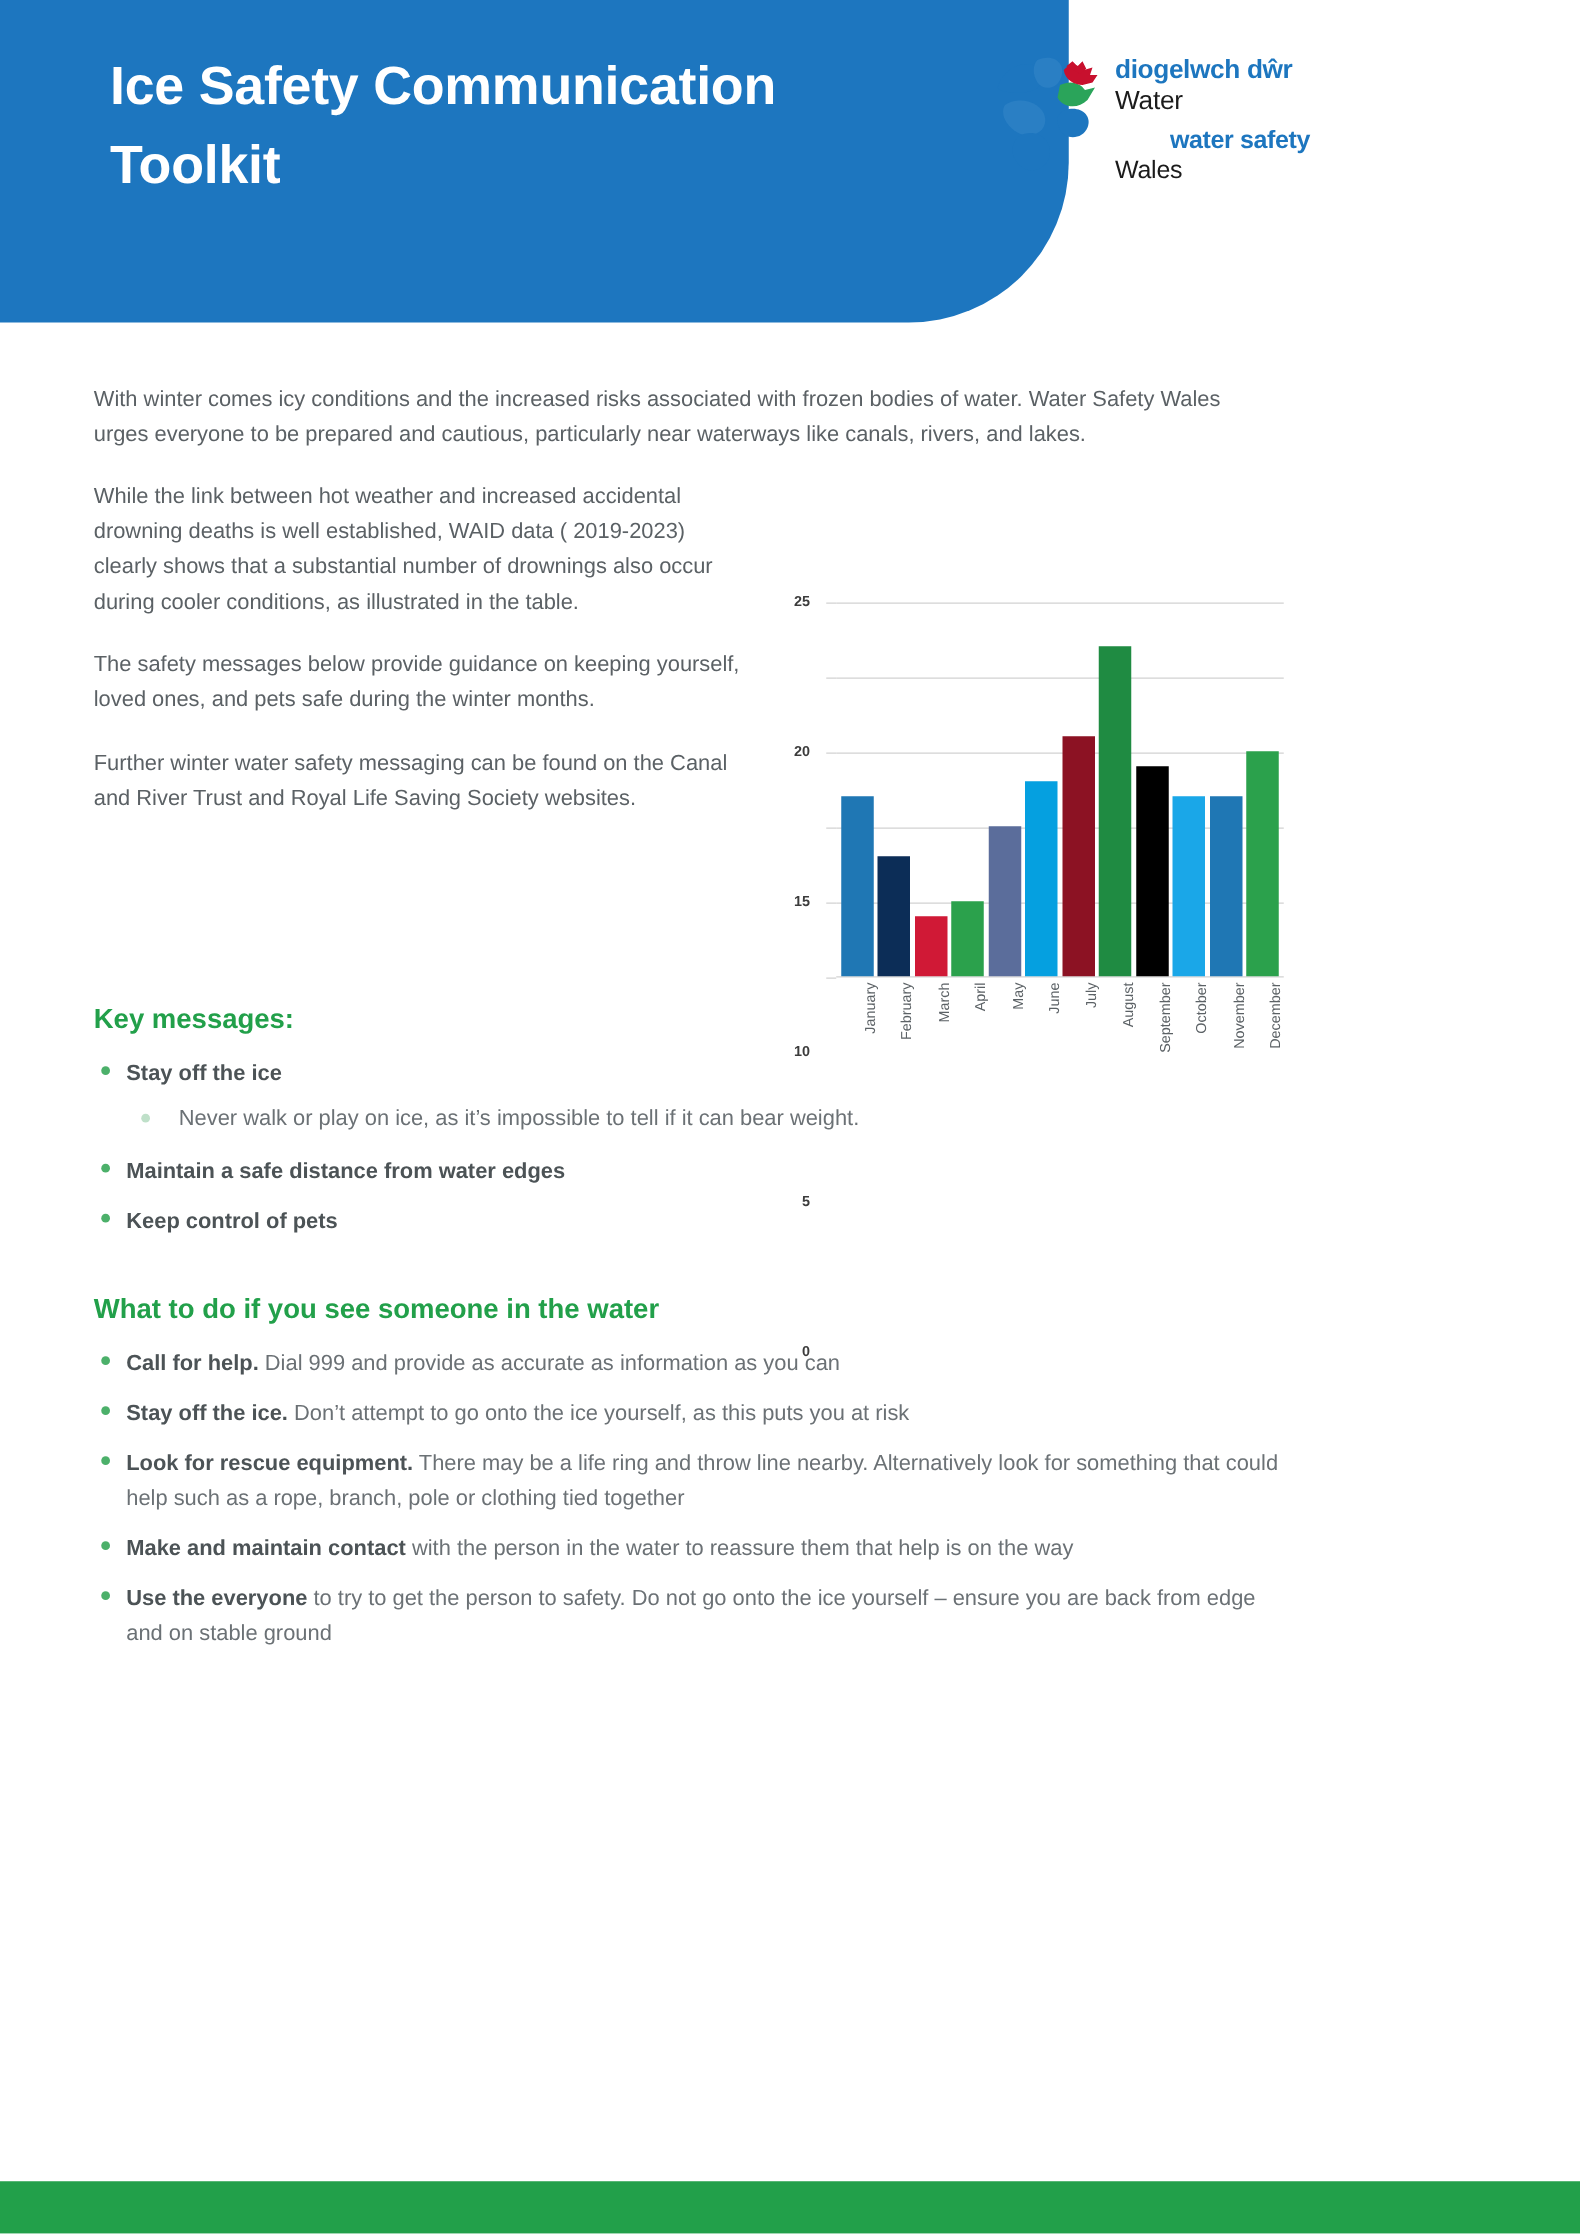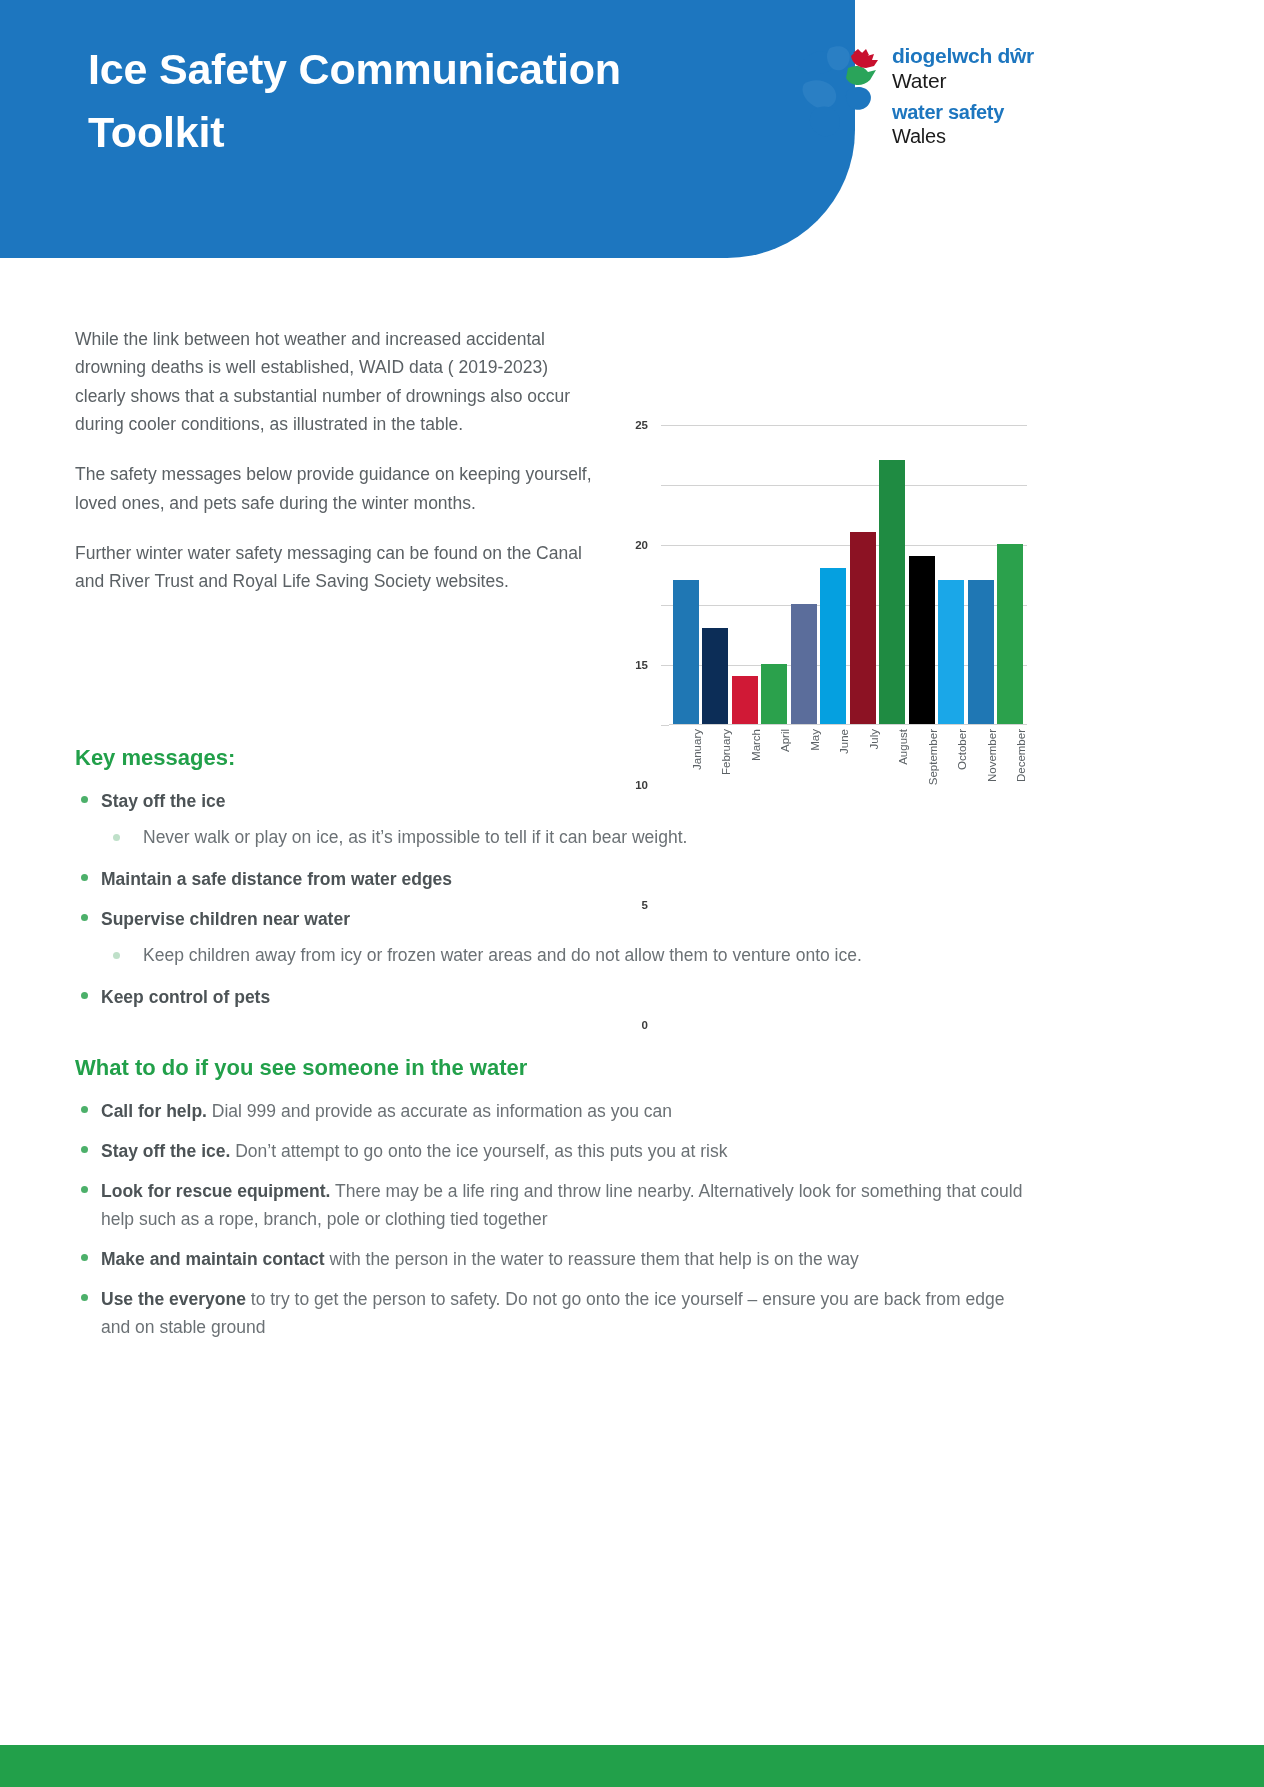--- a/index.html
+++ b/index.html
@@ -78,20 +78,21 @@
     line-height: 1.2;
     letter-spacing: -0.2px;
   }
   .logo-line3 {
     margin-top: 8px;
     font-size: 20px;
     font-weight: bold;
     color: #1d76bf;
     line-height: 1.15;
     letter-spacing: -0.3px;
+    text-align: center;
   }
   .logo-line4 {
     font-size: 20px;
     color: #1b1b1b;
     line-height: 1.2;
     letter-spacing: -0.2px;
   }
 
   
   .content {
@@ -316,20 +317,21 @@
         <div class="logo-line1">diogelwch dŵr</div>
         <div class="logo-line2">Water</div>
         <div class="logo-line3">water safety</div>
         <div class="logo-line4">Wales</div>
       </div>
     </div>
   </div>
 
   <div class="content">
 
+    <p class="intro">With winter comes icy conditions and the increased risks associated with frozen bodies of water. Water Safety Wales urges everyone to be prepared and cautious, particularly near waterways like canals, rivers, and lakes.</p>
 
     <div class="two-col">
       <div class="left-col">
         <p>While the link between hot weather and increased accidental drowning deaths is well established, WAID data ( 2019-2023) clearly shows that a substantial number of drownings also occur during cooler conditions, as illustrated in the table.</p>
         <p>The safety messages below provide guidance on keeping yourself, loved ones, and pets safe during the winter months.</p>
         <p>Further winter water safety messaging can be found on the Canal and River Trust and Royal Life Saving Society websites.</p>
       </div>
 
       <div class="chart-wrap">
         <div class="chart-plot">
@@ -442,26 +444,20 @@
         <li>
           <div class="lvl1-label">Stay off the ice</div>
           <ul class="lvl2">
             <li>Never walk or play on ice, as it’s impossible to tell if it can bear weight.</li>
           </ul>
         </li>
         <li>
           <div class="lvl1-label">Maintain a safe distance from water edges</div>
         </li>
         <li>
-          <div class="lvl1-label">Supervise children near water</div>
-          <ul class="lvl2">
-            <li>Keep children away from icy or frozen water areas and do not allow them to venture onto ice.</li>
-          </ul>
-        </li>
-        <li>
           <div class="lvl1-label">Keep control of pets</div>
         </li>
       </ul>
 
     <h2 class="section-heading spaced">What to do if you see someone in the water</h2>
     <ul class="lvl1 what-list">
         <li><span class="lvl1-label">Call for help.</span><span class="lvl1-text"> Dial 999 and provide as accurate as information as you can</span></li>
         <li><span class="lvl1-label">Stay off the ice.</span><span class="lvl1-text"> Don’t attempt to go onto the ice yourself, as this puts you at risk</span></li>
         <li><span class="lvl1-label">Look for rescue equipment.</span><span class="lvl1-text"> There may be a life ring and throw line nearby. Alternatively look for something that could help such as a rope, branch, pole or clothing tied together</span></li>
         <li><span class="lvl1-label">Make and maintain contact</span><span class="lvl1-text"> with the person in the water to reassure them that help is on the way</span></li>

